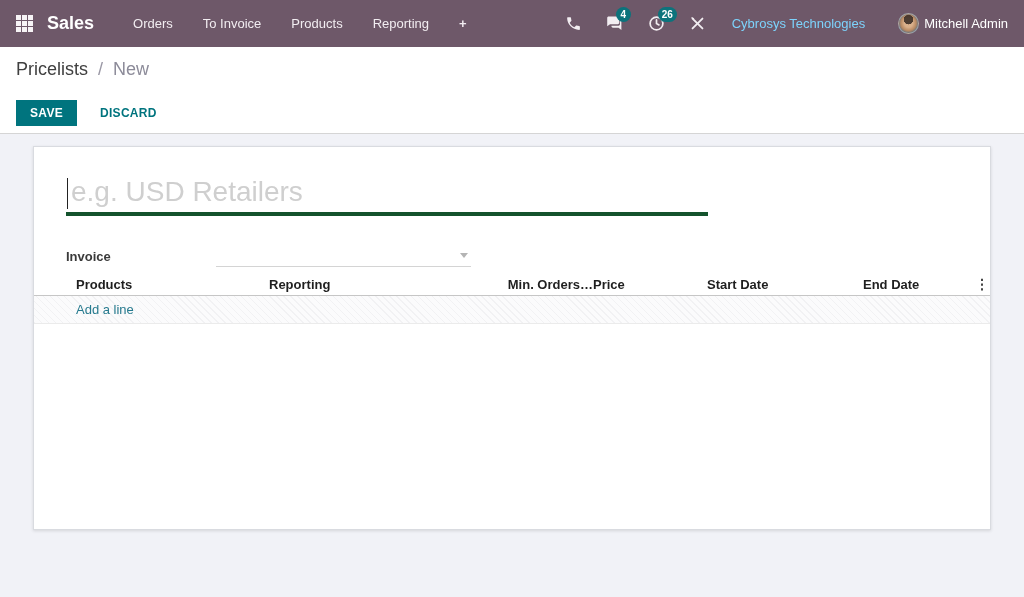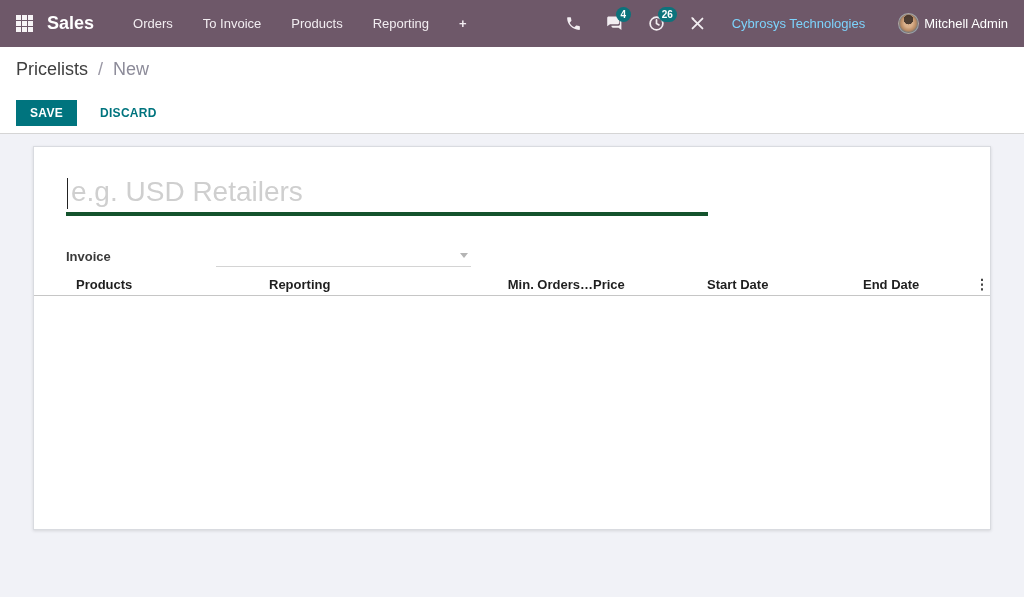--- a/index.html
+++ b/index.html
@@ -231,16 +231,19 @@
       <div class="list-header">
         <span class="lead"></span>
         <span class="c1">Products</span>
         <span class="c2">Reporting</span>
         <span class="c3">Min. Orders…</span>
         <span class="c4">Price</span>
         <span class="c5">Start Date</span>
         <span class="c6">End Date</span>
         <span class="col-kebab">⋮</span>
       </div>
+      <div class="add-row">
+        <a class="add-link">Add a line</a>
+      </div>
     </div>
 
   </div>
 </main>
 
 </body></html>

